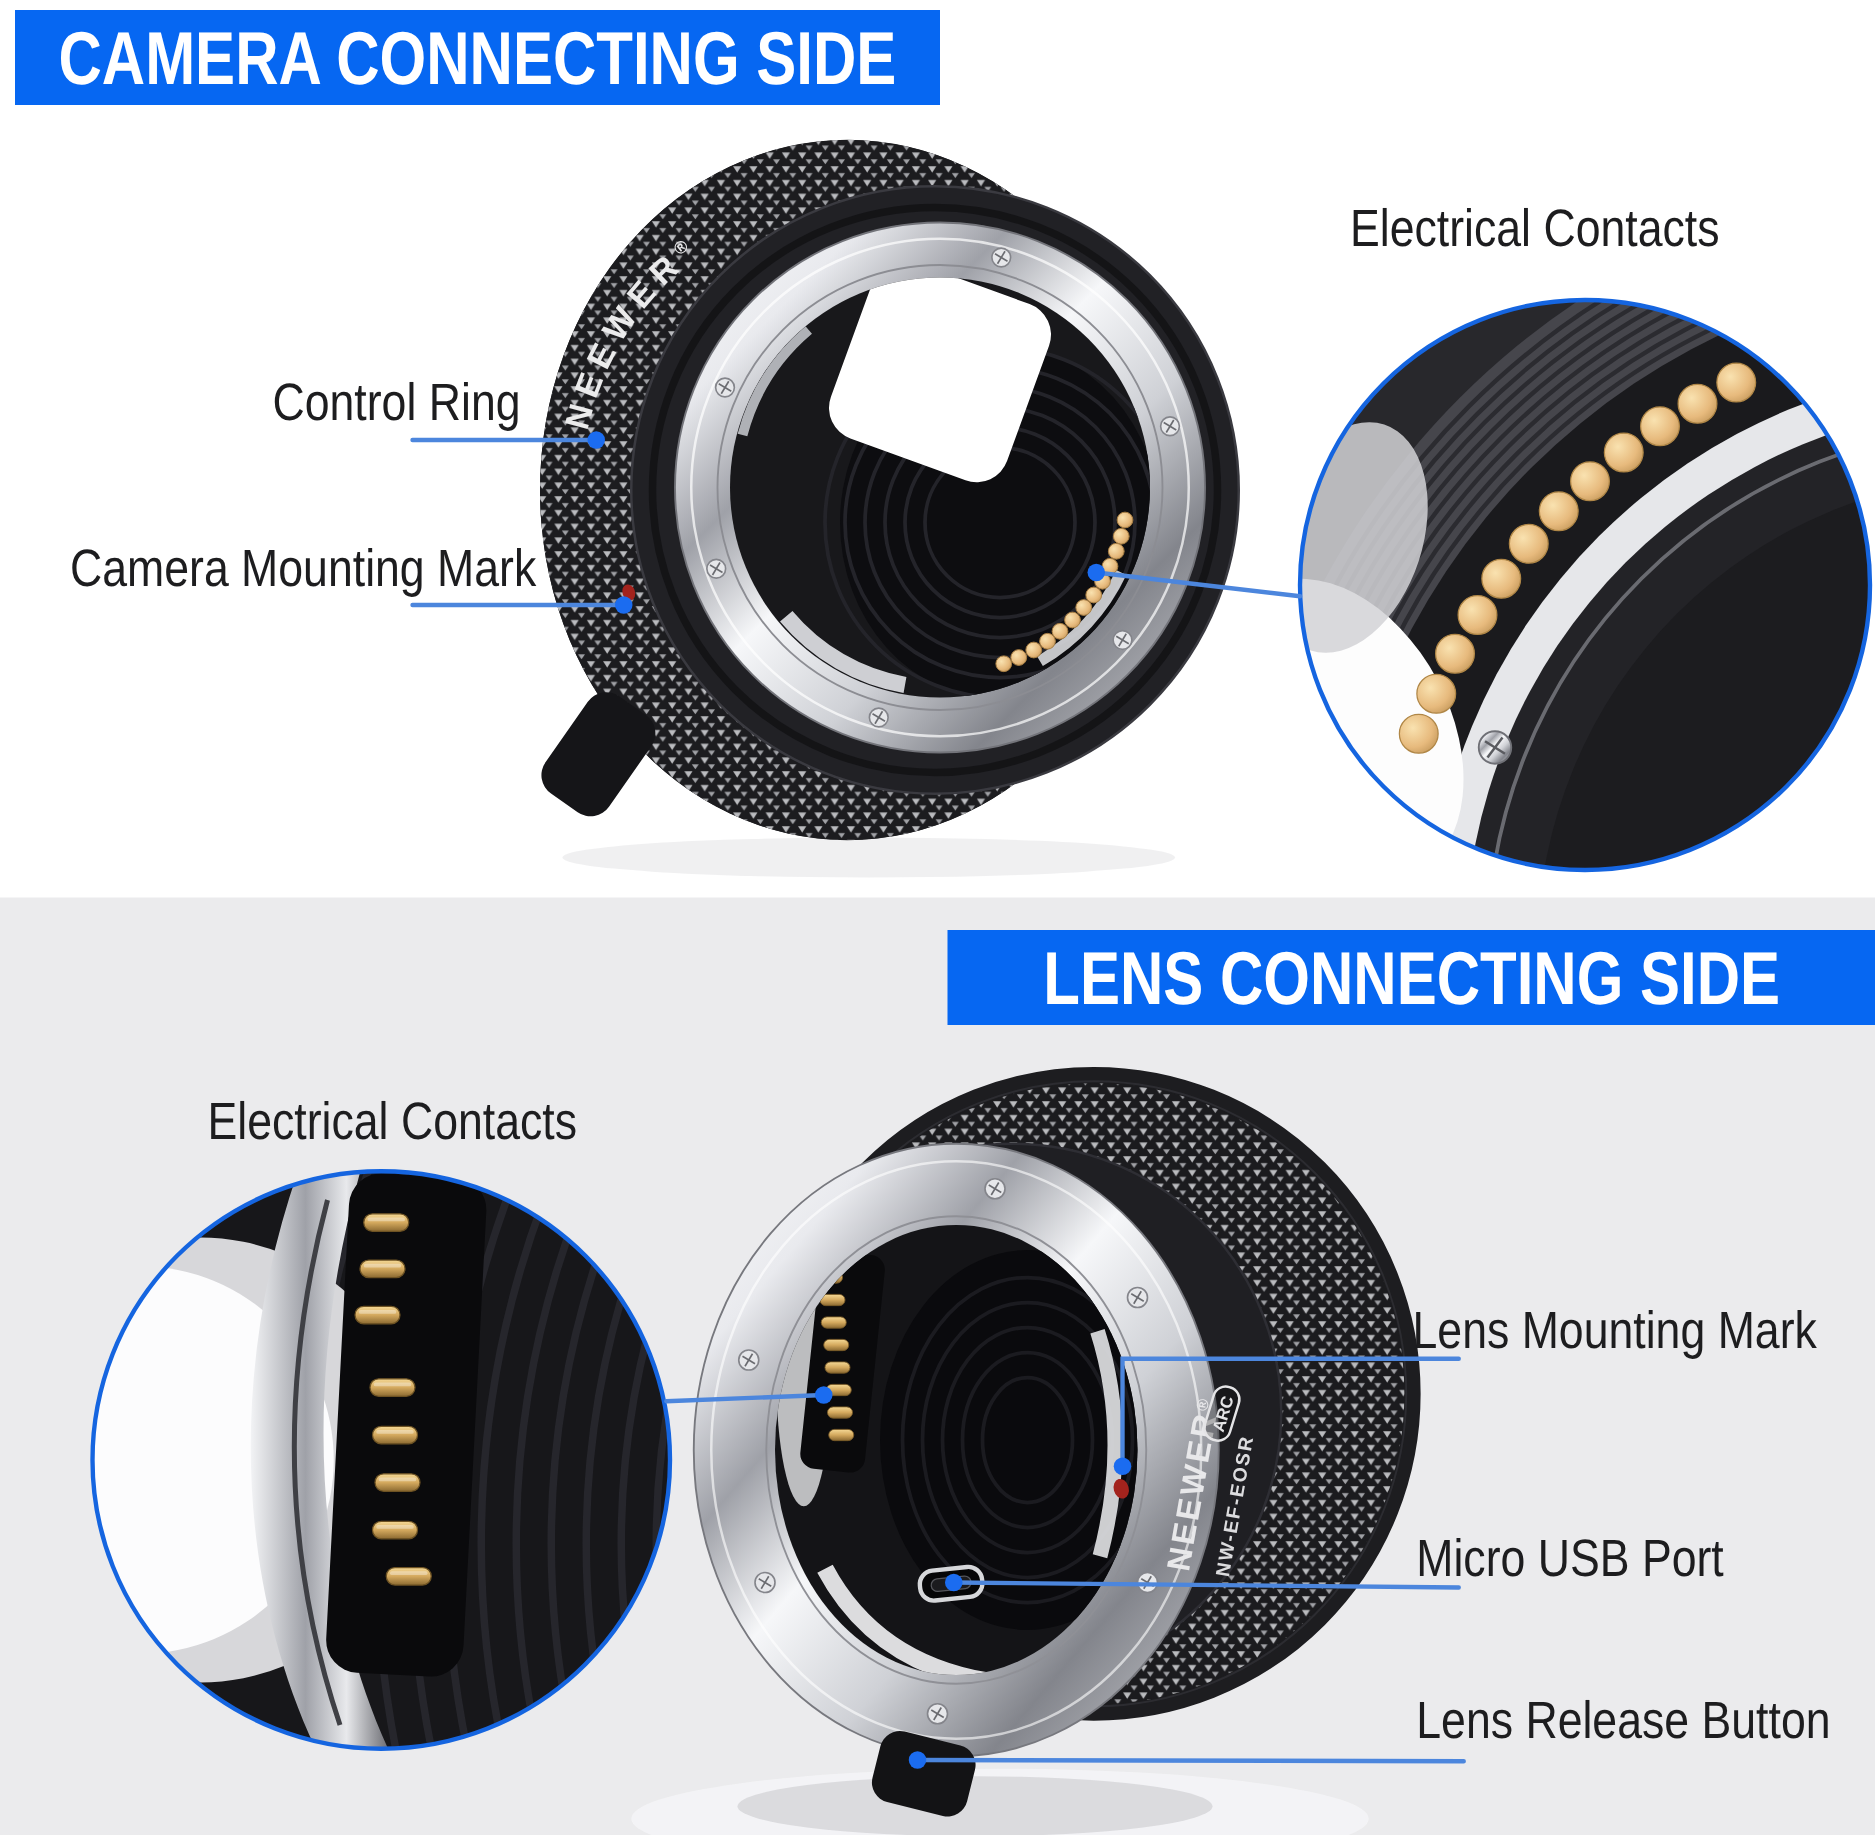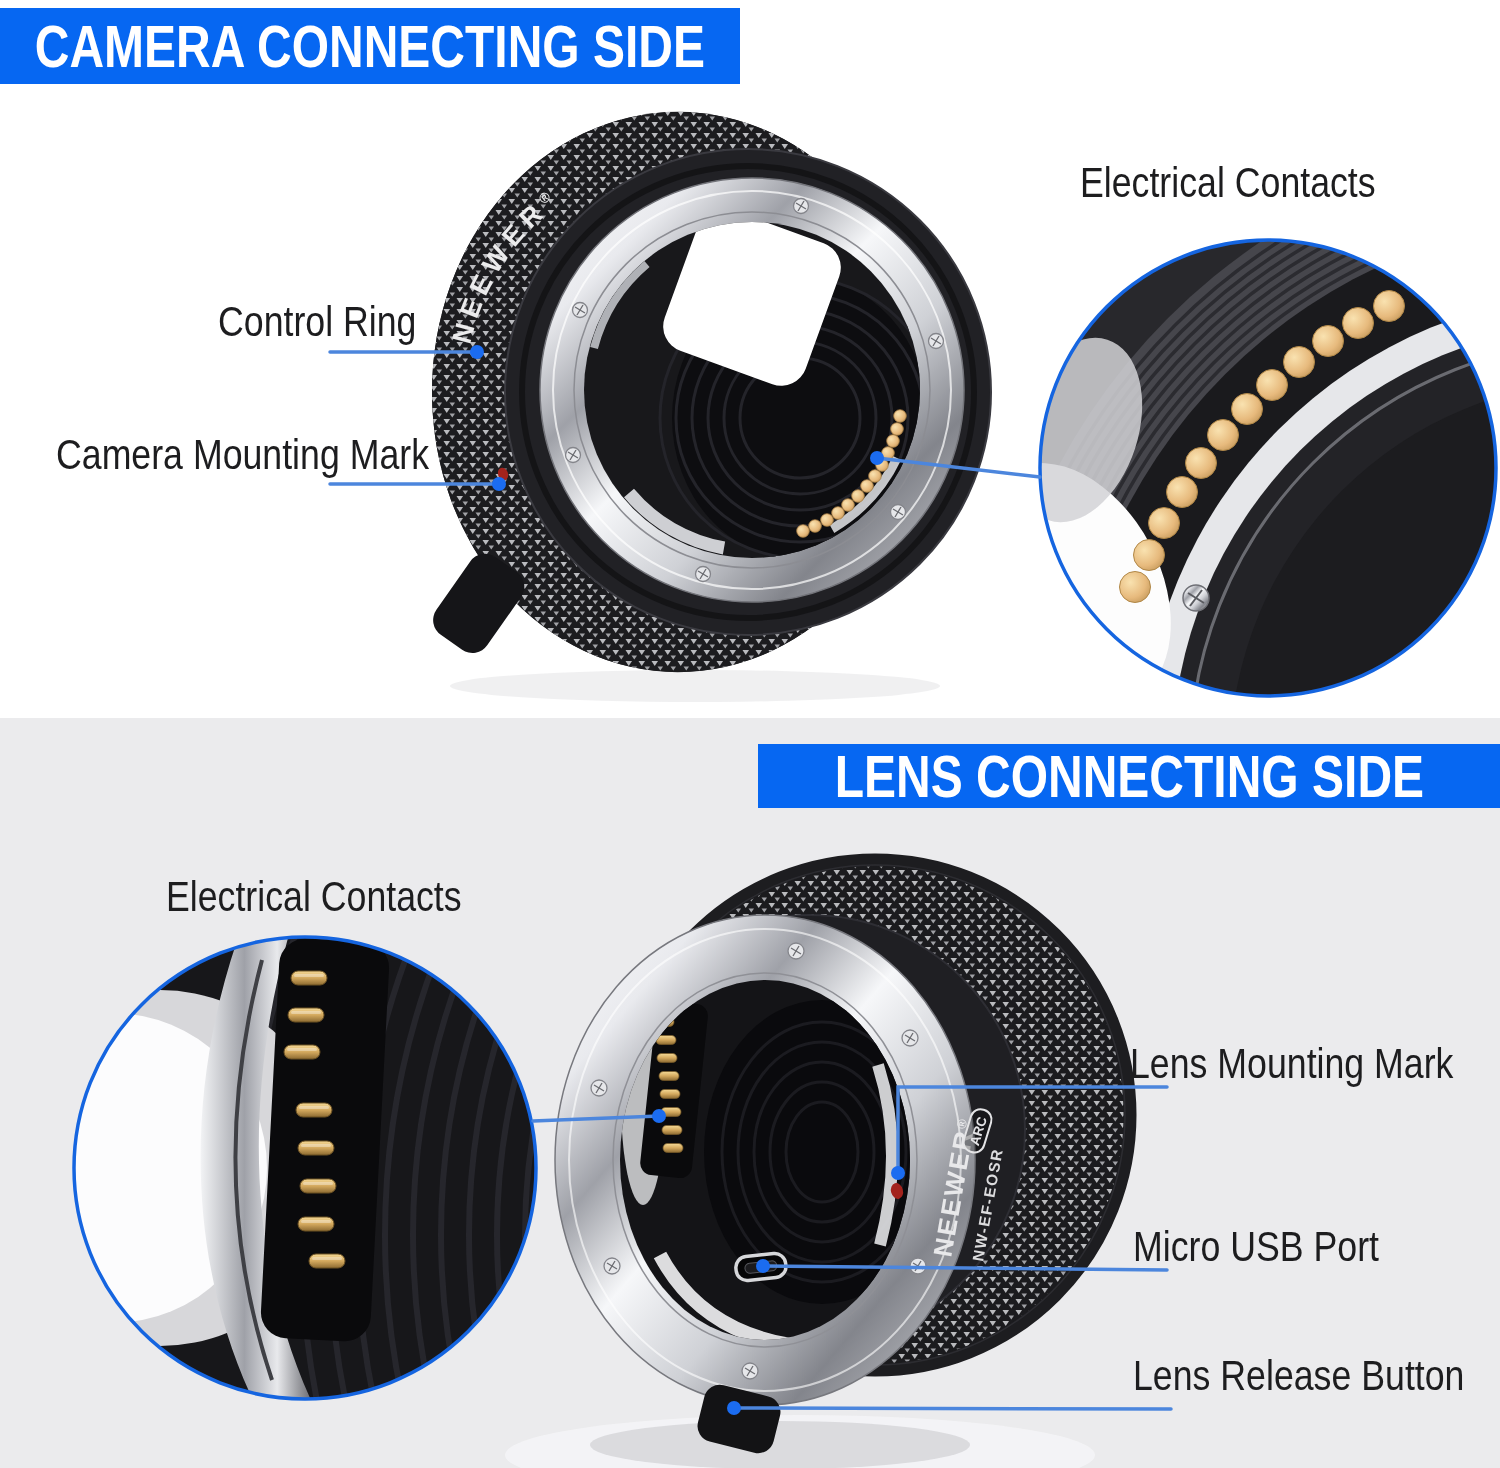--- a/index.html
+++ b/index.html
@@ -1,21 +1,21 @@
 <!DOCTYPE html>
 <html><head>
 <meta charset="utf-8">
 <style>
   html,body{margin:0;padding:0;background:#fff;}
   .stage{position:relative;width:1500px;height:1468px;overflow:hidden;
          font-family:"Liberation Sans",sans-serif;background:#ffffff;}
   .section-bottom{position:absolute;left:0;top:718px;width:1500px;height:750px;background:#ebebed;}
   .banner{position:absolute;display:flex;align-items:center;justify-content:center;background:#0667f2;}
-  .banner-top{left:0;top:8px;width:740px;height:76px;}
-  .banner-bottom{left:758px;top:744px;width:742px;height:64px;}
+  .banner-top{left:12px;top:8px;width:740px;height:76px;}
+  .banner-bottom{left:758px;top:744px;width:742px;height:76px;}
   .banner span{display:inline-block;color:#ffffff;font-weight:bold;font-size:60px;
                letter-spacing:0px;transform:scaleX(.8);transform-origin:center;white-space:nowrap;}
   .callout-label{position:absolute;font-size:42px;line-height:1.1;color:#1d1d1f;white-space:nowrap;
                  transform:scaleX(.85);transform-origin:left center;}
   .lbl-ec-top{left:1080px;top:160px;}
   .lbl-control-ring{left:218px;top:299px;}
   .lbl-camera-mark{left:56px;top:432px;}
   .lbl-ec-bottom{left:166px;top:874px;}
   .lbl-lens-mark{left:1130px;top:1041px;}
   .lbl-usb{left:1133px;top:1224px;}

